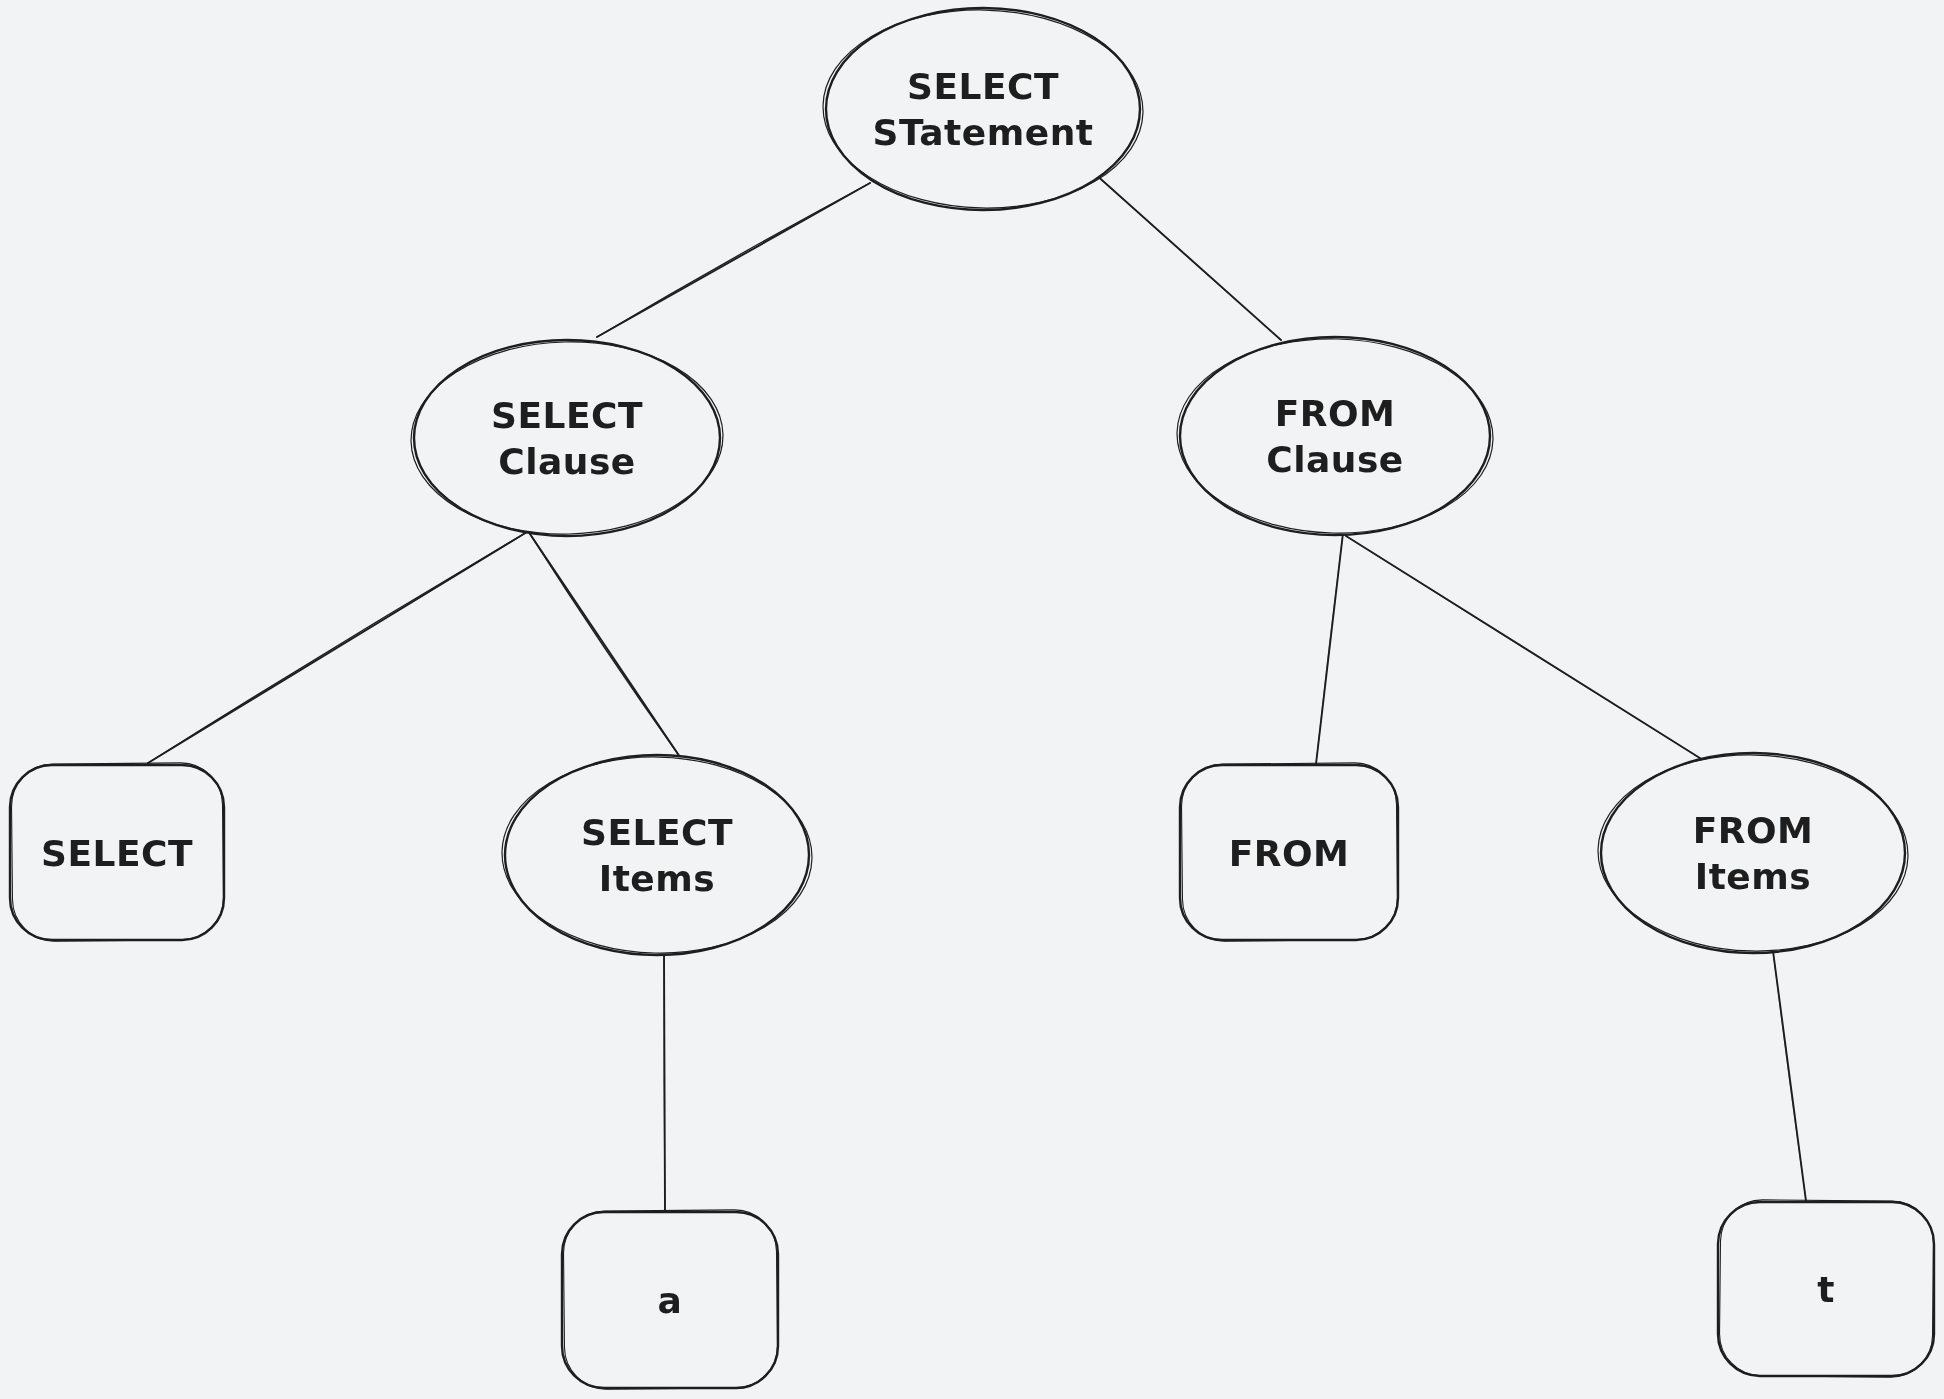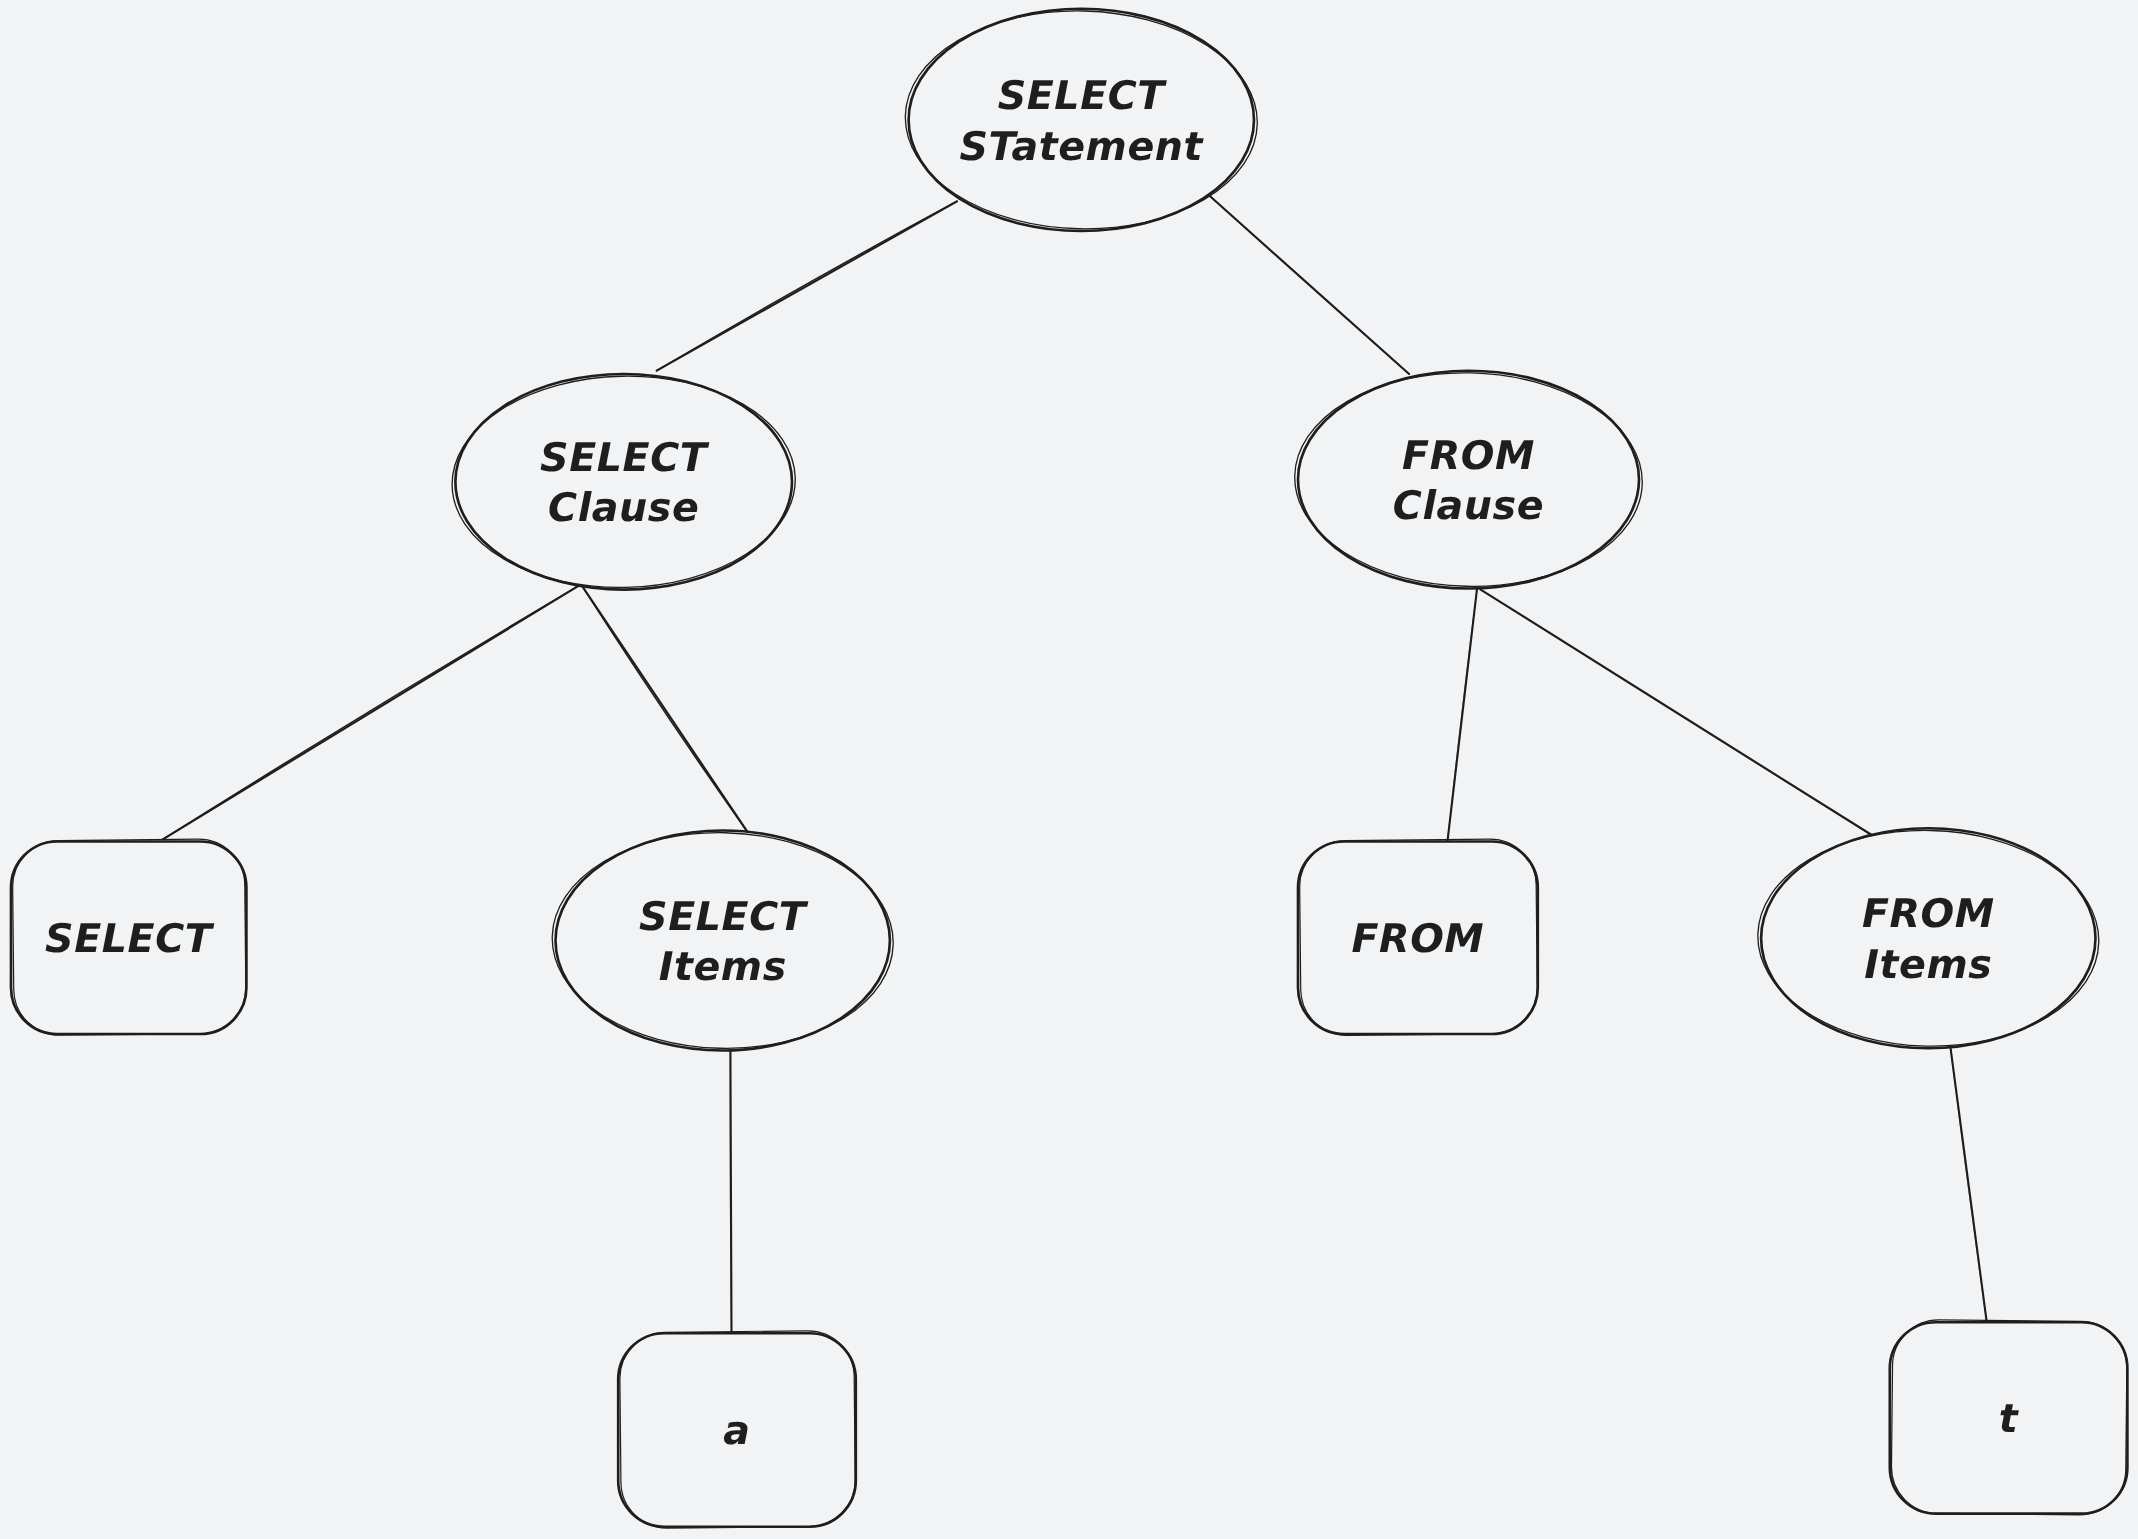--- a/index.html
+++ b/index.html
@@ -7,21 +7,20 @@
     padding: 0;
     width: 100%;
     height: 100%;
     overflow: hidden;
     background: #f2f3f5;
   }
   #stage {
     width: 100vw;
     height: 100vh;
     display: block;
-    font-style: italic;
   }
   svg {
     display: block;
     width: 100%;
     height: 100%;
     font-family: "DejaVu Sans", "Liberation Sans", sans-serif;
   }
   .node-label {
     font-weight: bold;
     letter-spacing: 0.5px;

